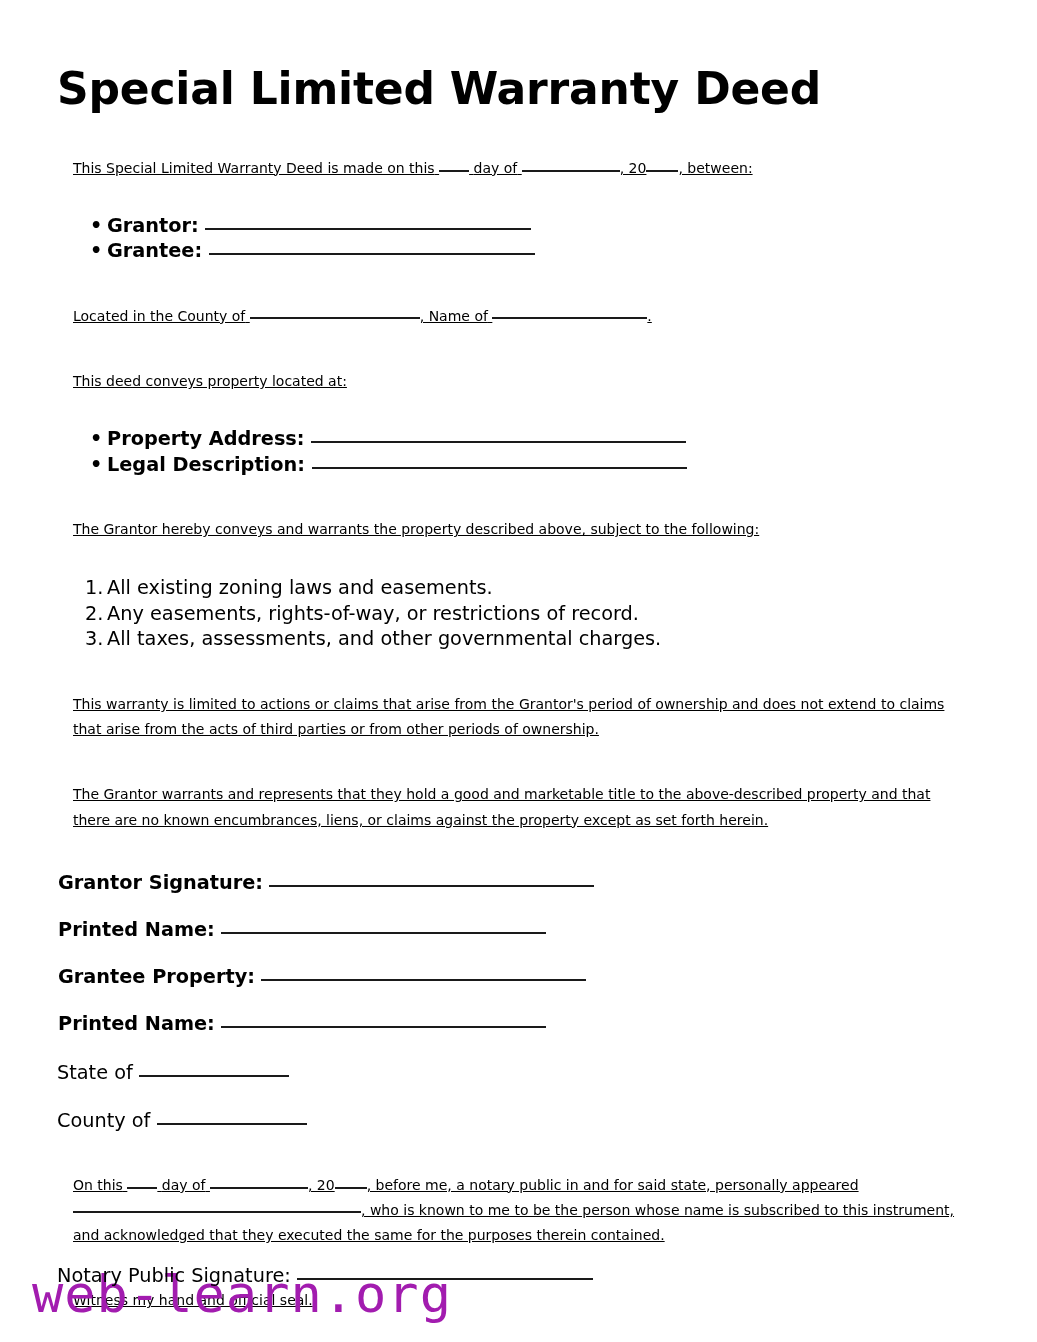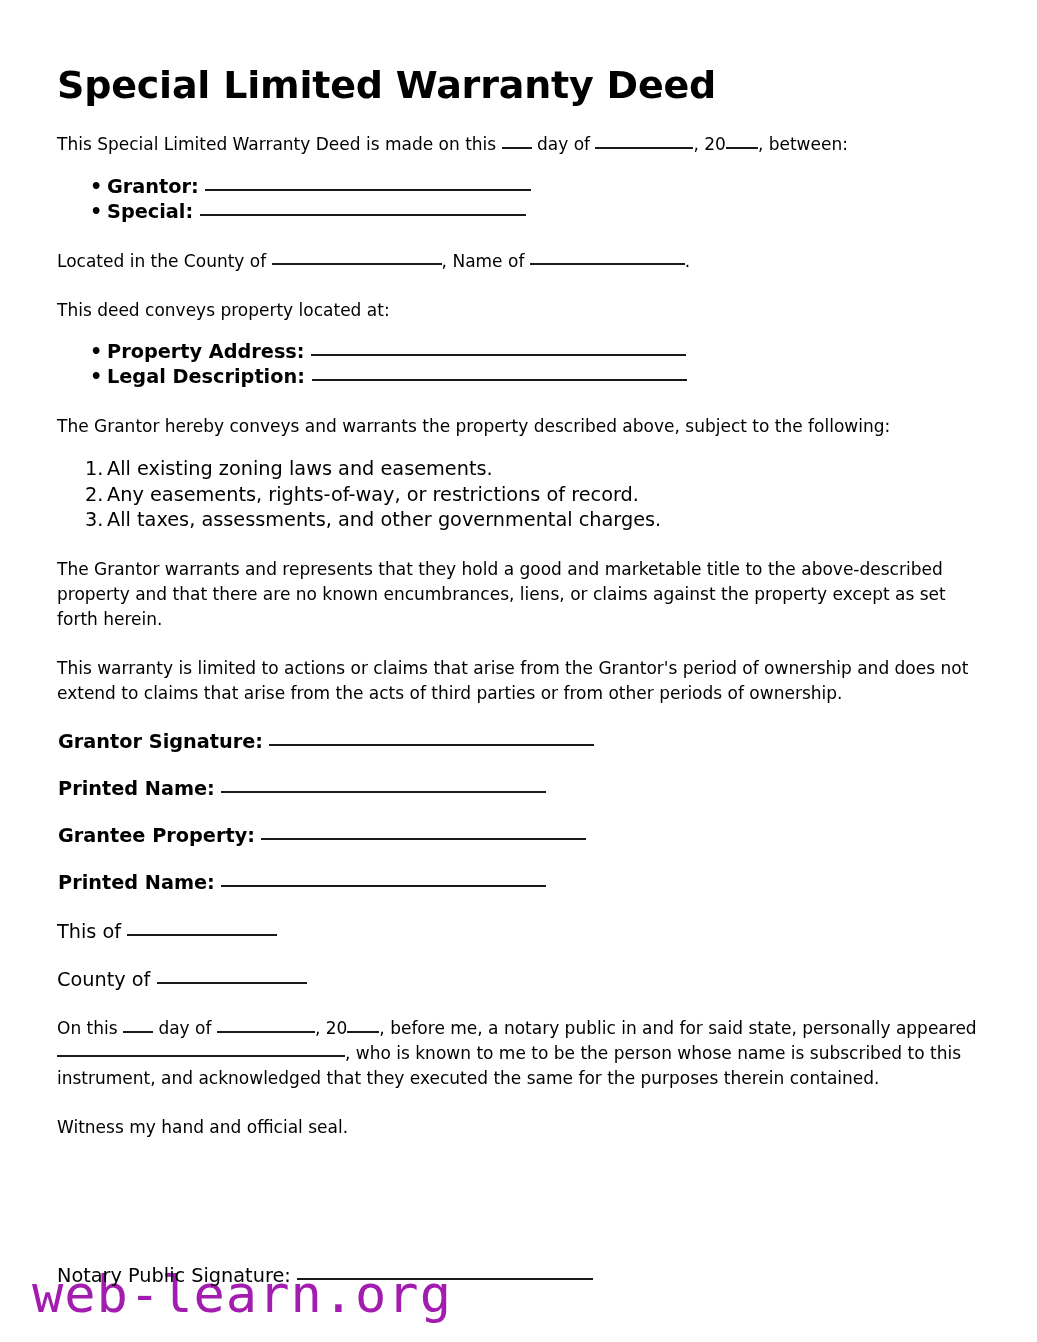--- a/index.html
+++ b/index.html
@@ -19,33 +19,34 @@
     overflow: hidden;
     box-sizing: border-box;
   }
   #doc {
     position: absolute;
     left: 57px;
     top: 0;
     width: 920px;
   }
   .doc-title {
-    font-size: 38px;
+    font-size: 44px;
     font-weight: bold;
     letter-spacing: -0.2px;
     margin: 0;
     padding-top: 62px;
     line-height: 1.22;
     white-space: nowrap;
   }
   p.para {
-    font-size: 17px;
+    font-size: 14px;
     line-height: 25.2px;
-    margin: 0;
+    margin: 16px;
     padding-top: 24px;
+    text-decoration: underline;
   }
   ul.bullets {
     list-style: none;
     margin: 0;
     padding: 16px 0 0 0;
   }
   ul.bullets li {
     font-size: 19.3px;
     line-height: 25.5px;
     position: relative;
@@ -155,21 +156,21 @@
     </p>
 
     <ul class="bullets">
       <li>
         <span class="bullet-dot">•</span>
         <span>Grantor:</span>
         <span class="blank b-grantor"></span>
       </li>
       <li>
         <span class="bullet-dot">•</span>
-        <span>Special:</span>
+        <span>Grantee:</span>
         <span class="blank b-grantor"></span>
       </li>
     </ul>
 
     <p class="para">
       <span>Located in the County of</span>
       <span class="blank b-county"></span><span>, Name of</span>
       <span class="blank b-state"></span><span>.</span>
     </p>
 
@@ -198,24 +199,24 @@
       <li>
         <span class="num">2.</span>
         <span>Any easements, rights-of-way, or restrictions of record.</span>
       </li>
       <li>
         <span class="num">3.</span>
         <span>All taxes, assessments, and other governmental charges.</span>
       </li>
     </ol>
 
+    <p class="para">This warranty is limited to actions or claims that arise from the Grantor's period of ownership and does not extend to claims that arise from the acts of third parties or from other periods of ownership.</p>
+
     <p class="para">The Grantor warrants and represents that they hold a good and marketable title to the above-described property and that there are no known encumbrances, liens, or claims against the property except as set forth herein.</p>
 
-    <p class="para">This warranty is limited to actions or claims that arise from the Grantor's period of ownership and does not extend to claims that arise from the acts of third parties or from other periods of ownership.</p>
-
 
     <p class="sig-line">
       <span class="lbl">Grantor Signature:</span>
       <span class="blank b-sig"></span>
     </p>
 
     <p class="sig-line">
       <span class="lbl">Printed Name:</span>
       <span class="blank b-sig"></span>
     </p>
@@ -224,21 +225,21 @@
       <span class="lbl">Grantee Property:</span>
       <span class="blank b-sig"></span>
     </p>
 
     <p class="sig-line">
       <span class="lbl">Printed Name:</span>
       <span class="blank b-sig"></span>
     </p>
 
     <p class="plain-line">
-      <span>This of</span>
+      <span>State of</span>
       <span class="blank b-stateof"></span>
     </p>
 
     <p class="plain-line">
       <span>County of</span>
       <span class="blank b-countyof"></span>
     </p>
 
     <p class="para para-notary">
       <span>On this</span>

